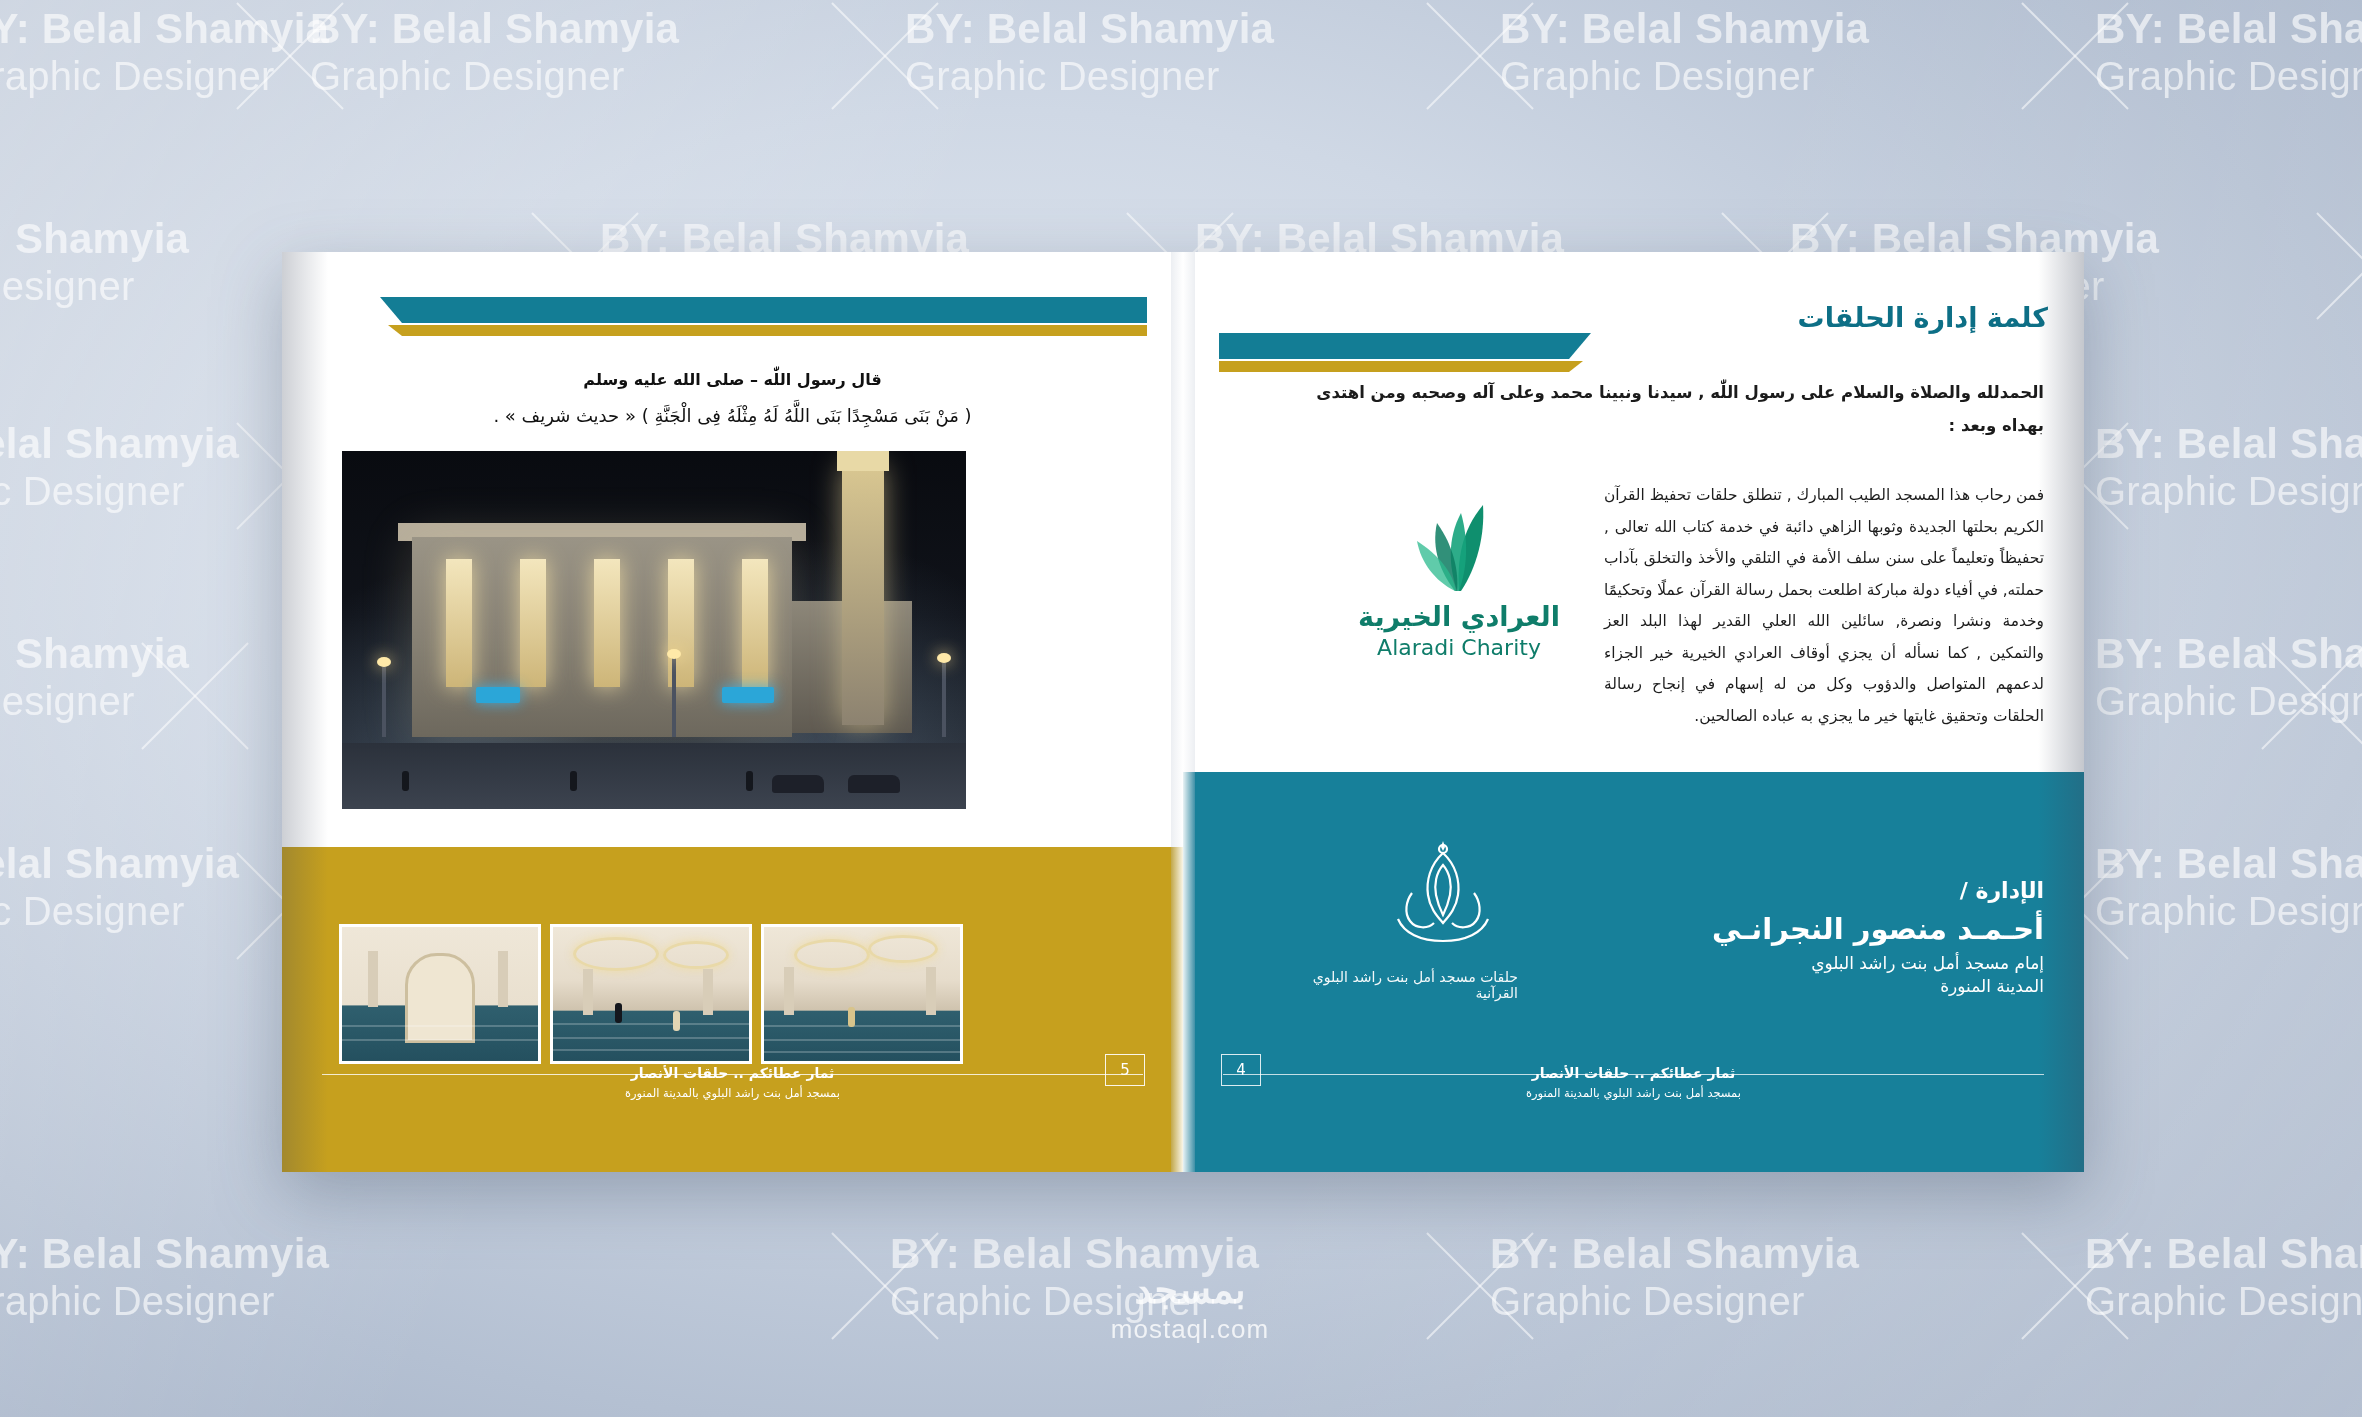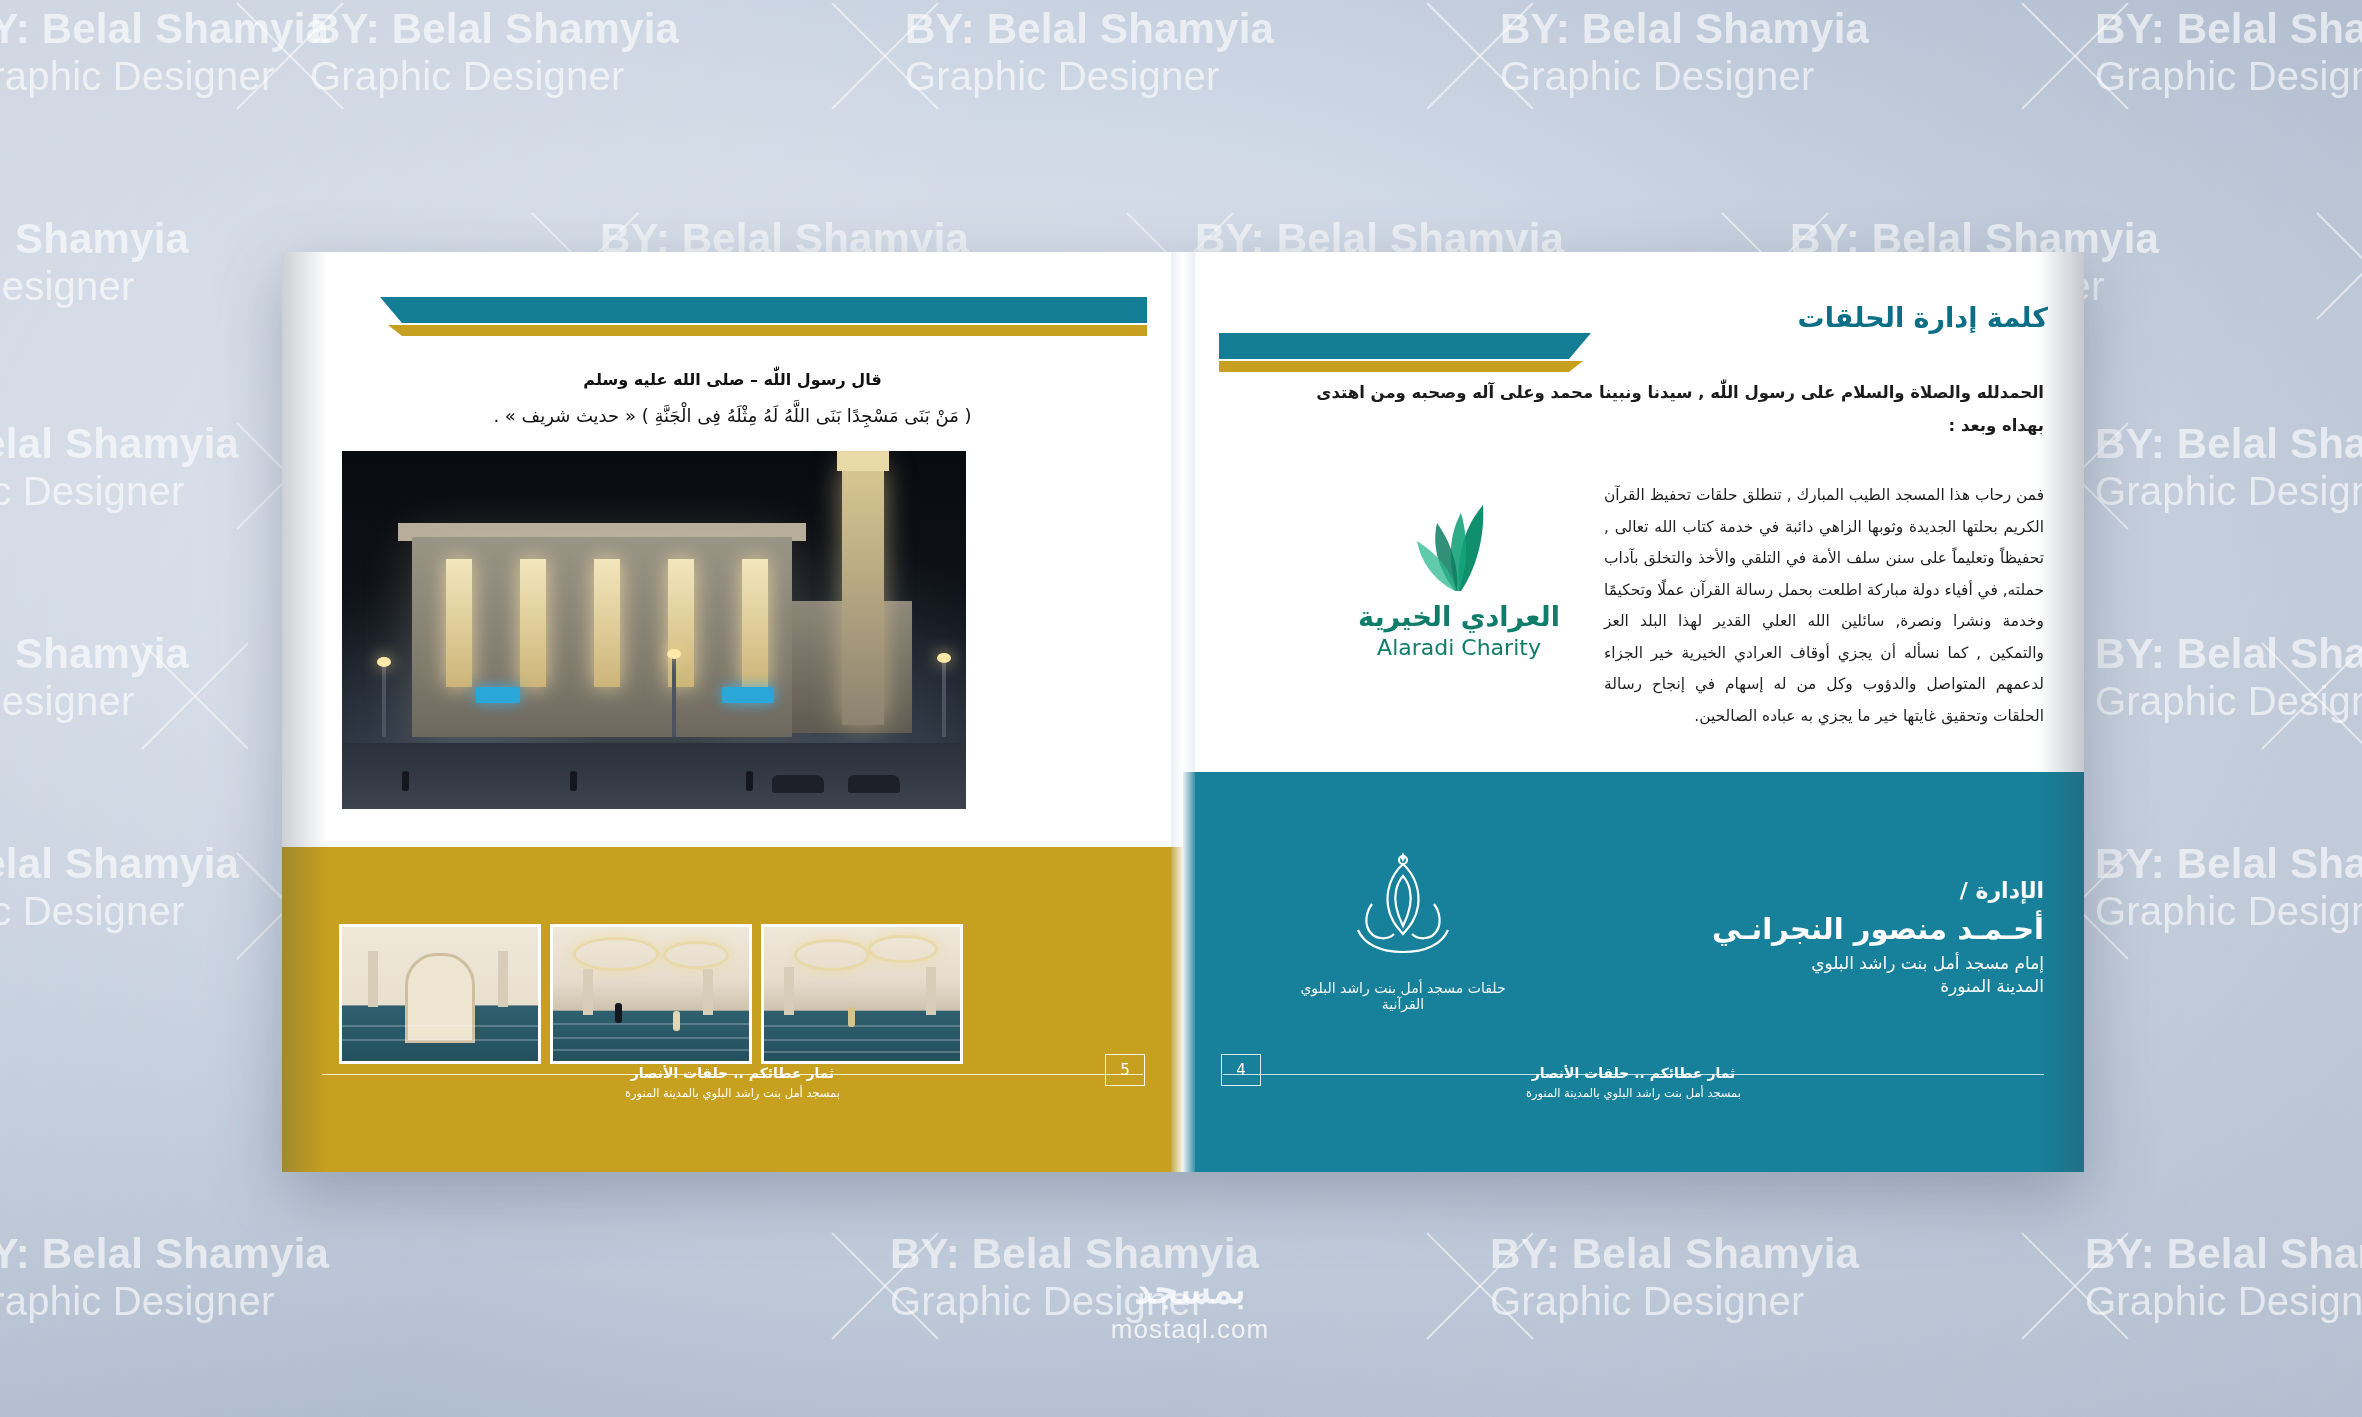--- a/index.html
+++ b/index.html
@@ -273,23 +273,23 @@
     font-size: 17px;
     margin-top: 7px;
   }
   .rp-sign .s-city {
     font-size: 17px;
     margin-top: 3px;
   }
   .rp-emblem {
     position: absolute;
     left: 105px;
-    bottom: 160px;
+    bottom: 171px;
     width: 230px;
-    text-align: center;
+    text-align: right;
     color: #ffffff;
     z-index: 5;
   }
   .rp-emblem .cal-text {
     margin-top: 4px;
     font-size: 14px;
     direction: rtl;
     letter-spacing: 0.4px;
     opacity: 0.95;
   }

